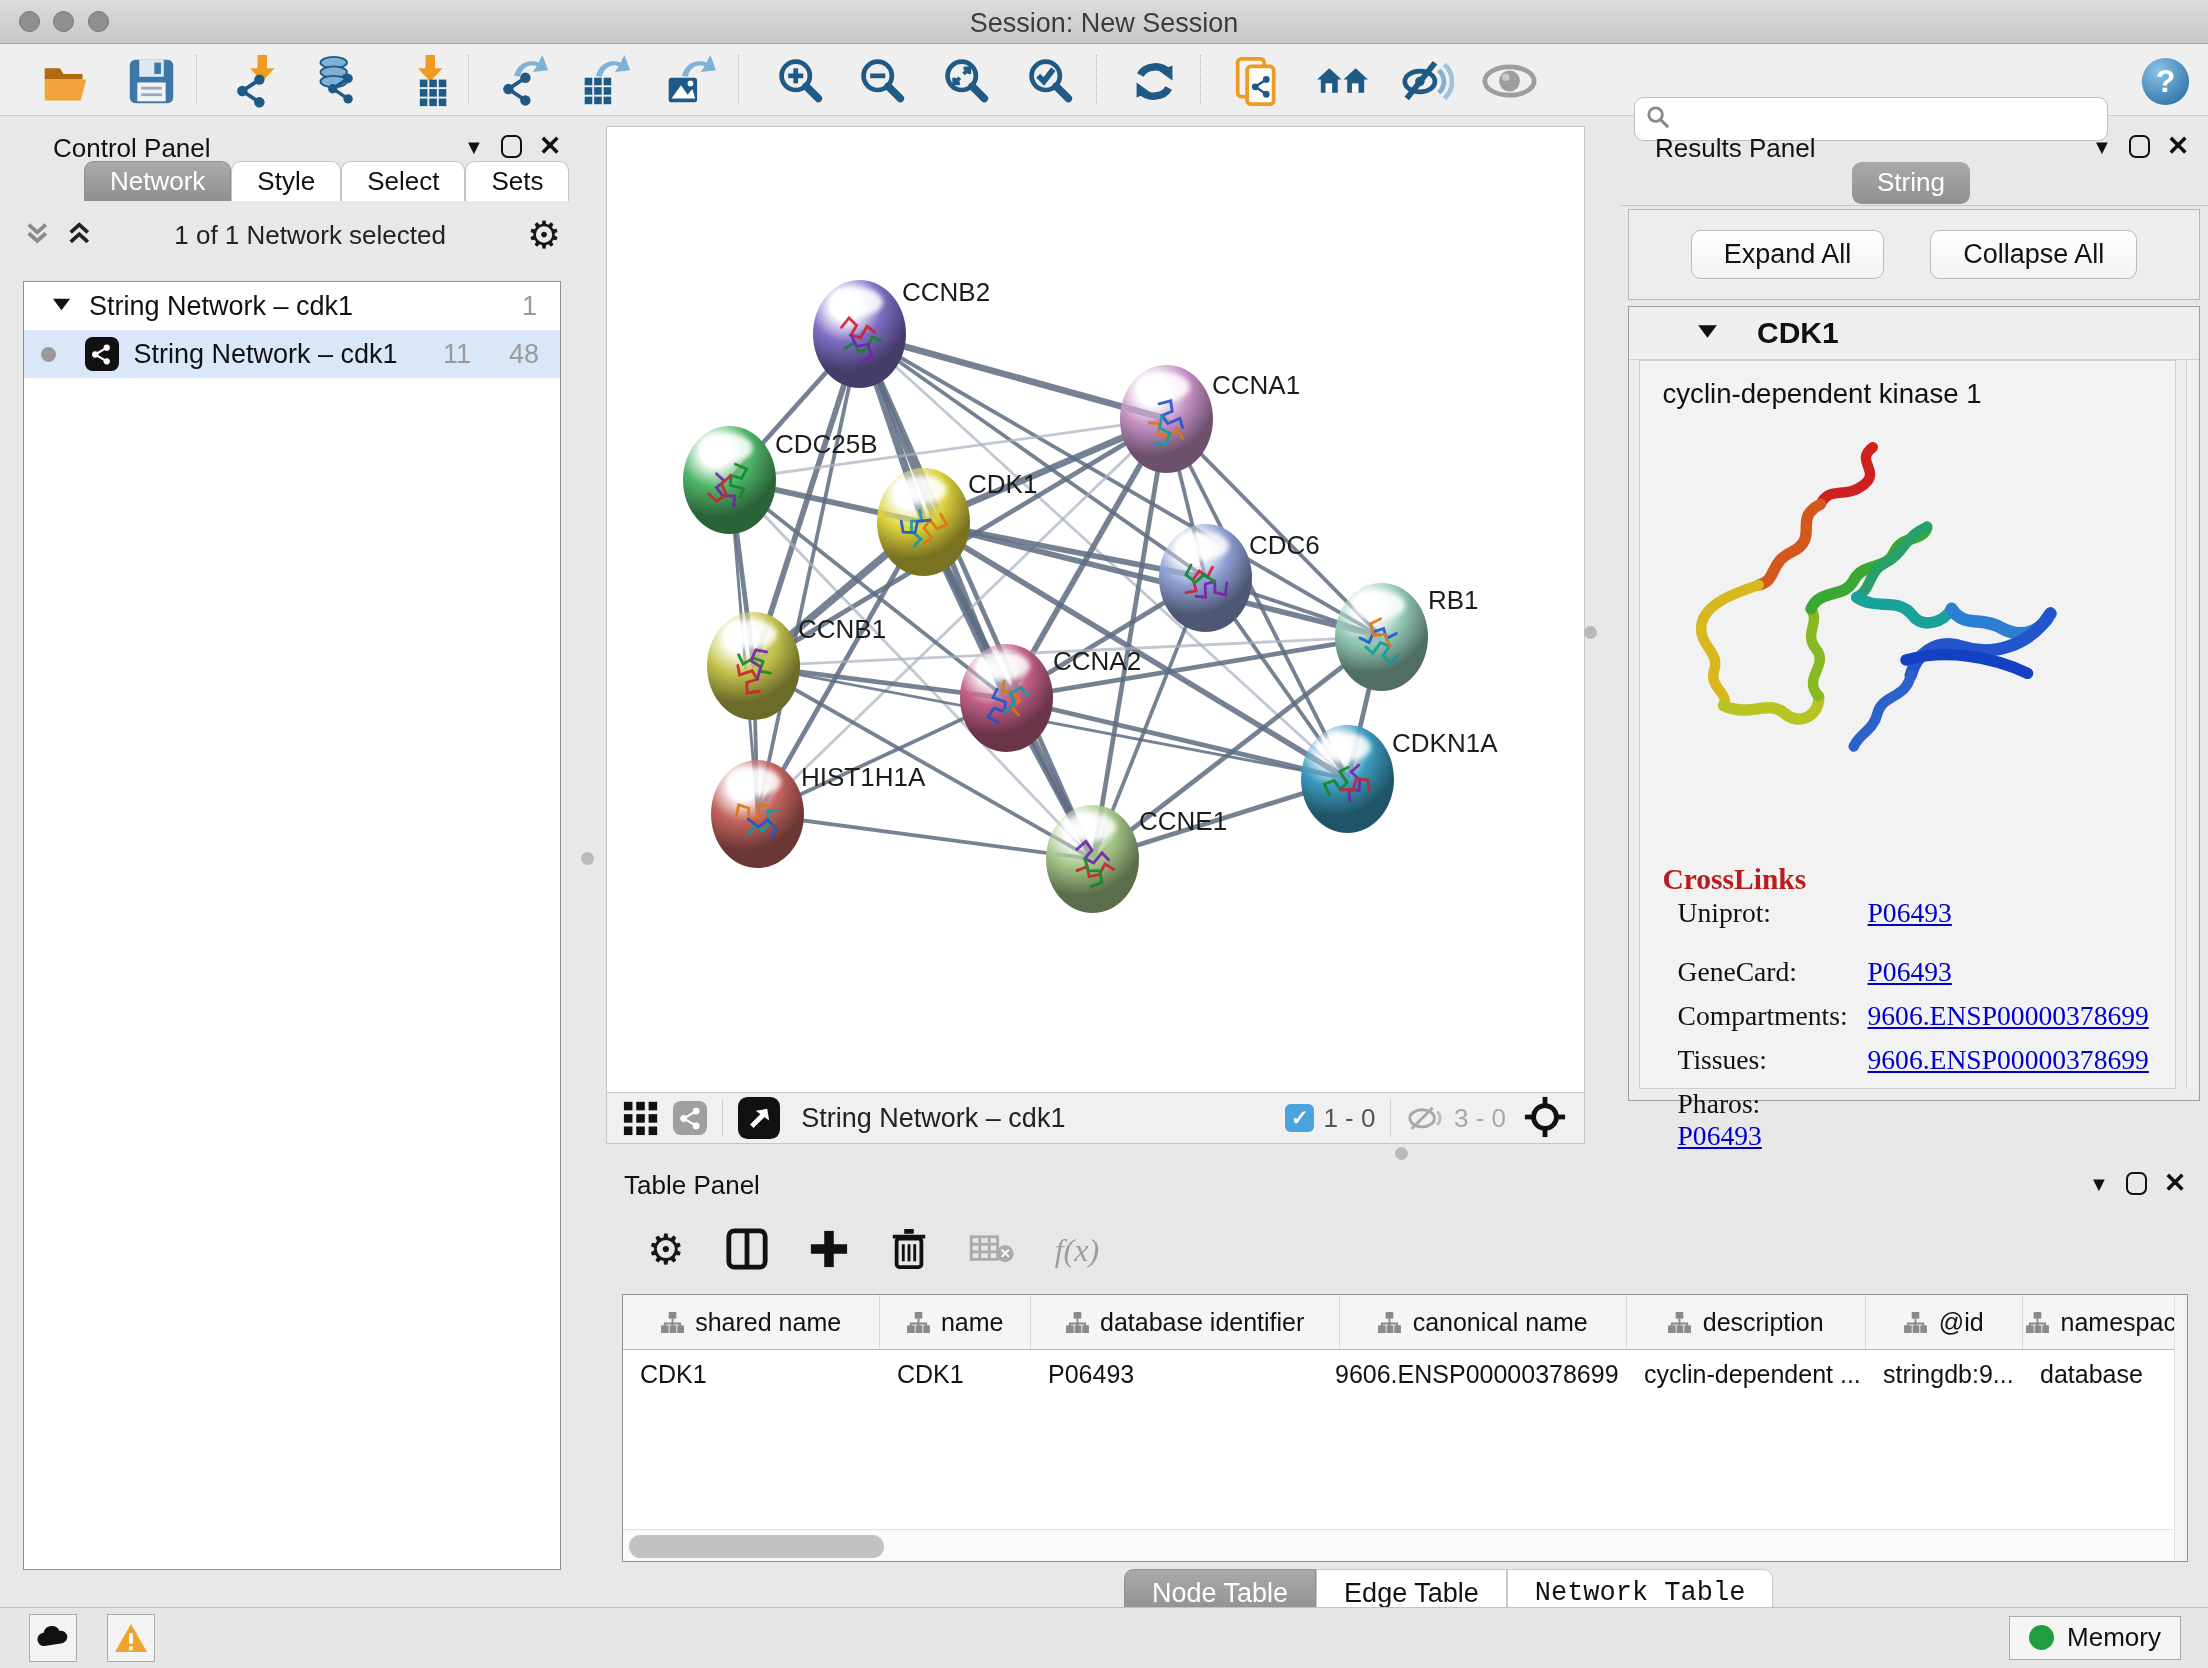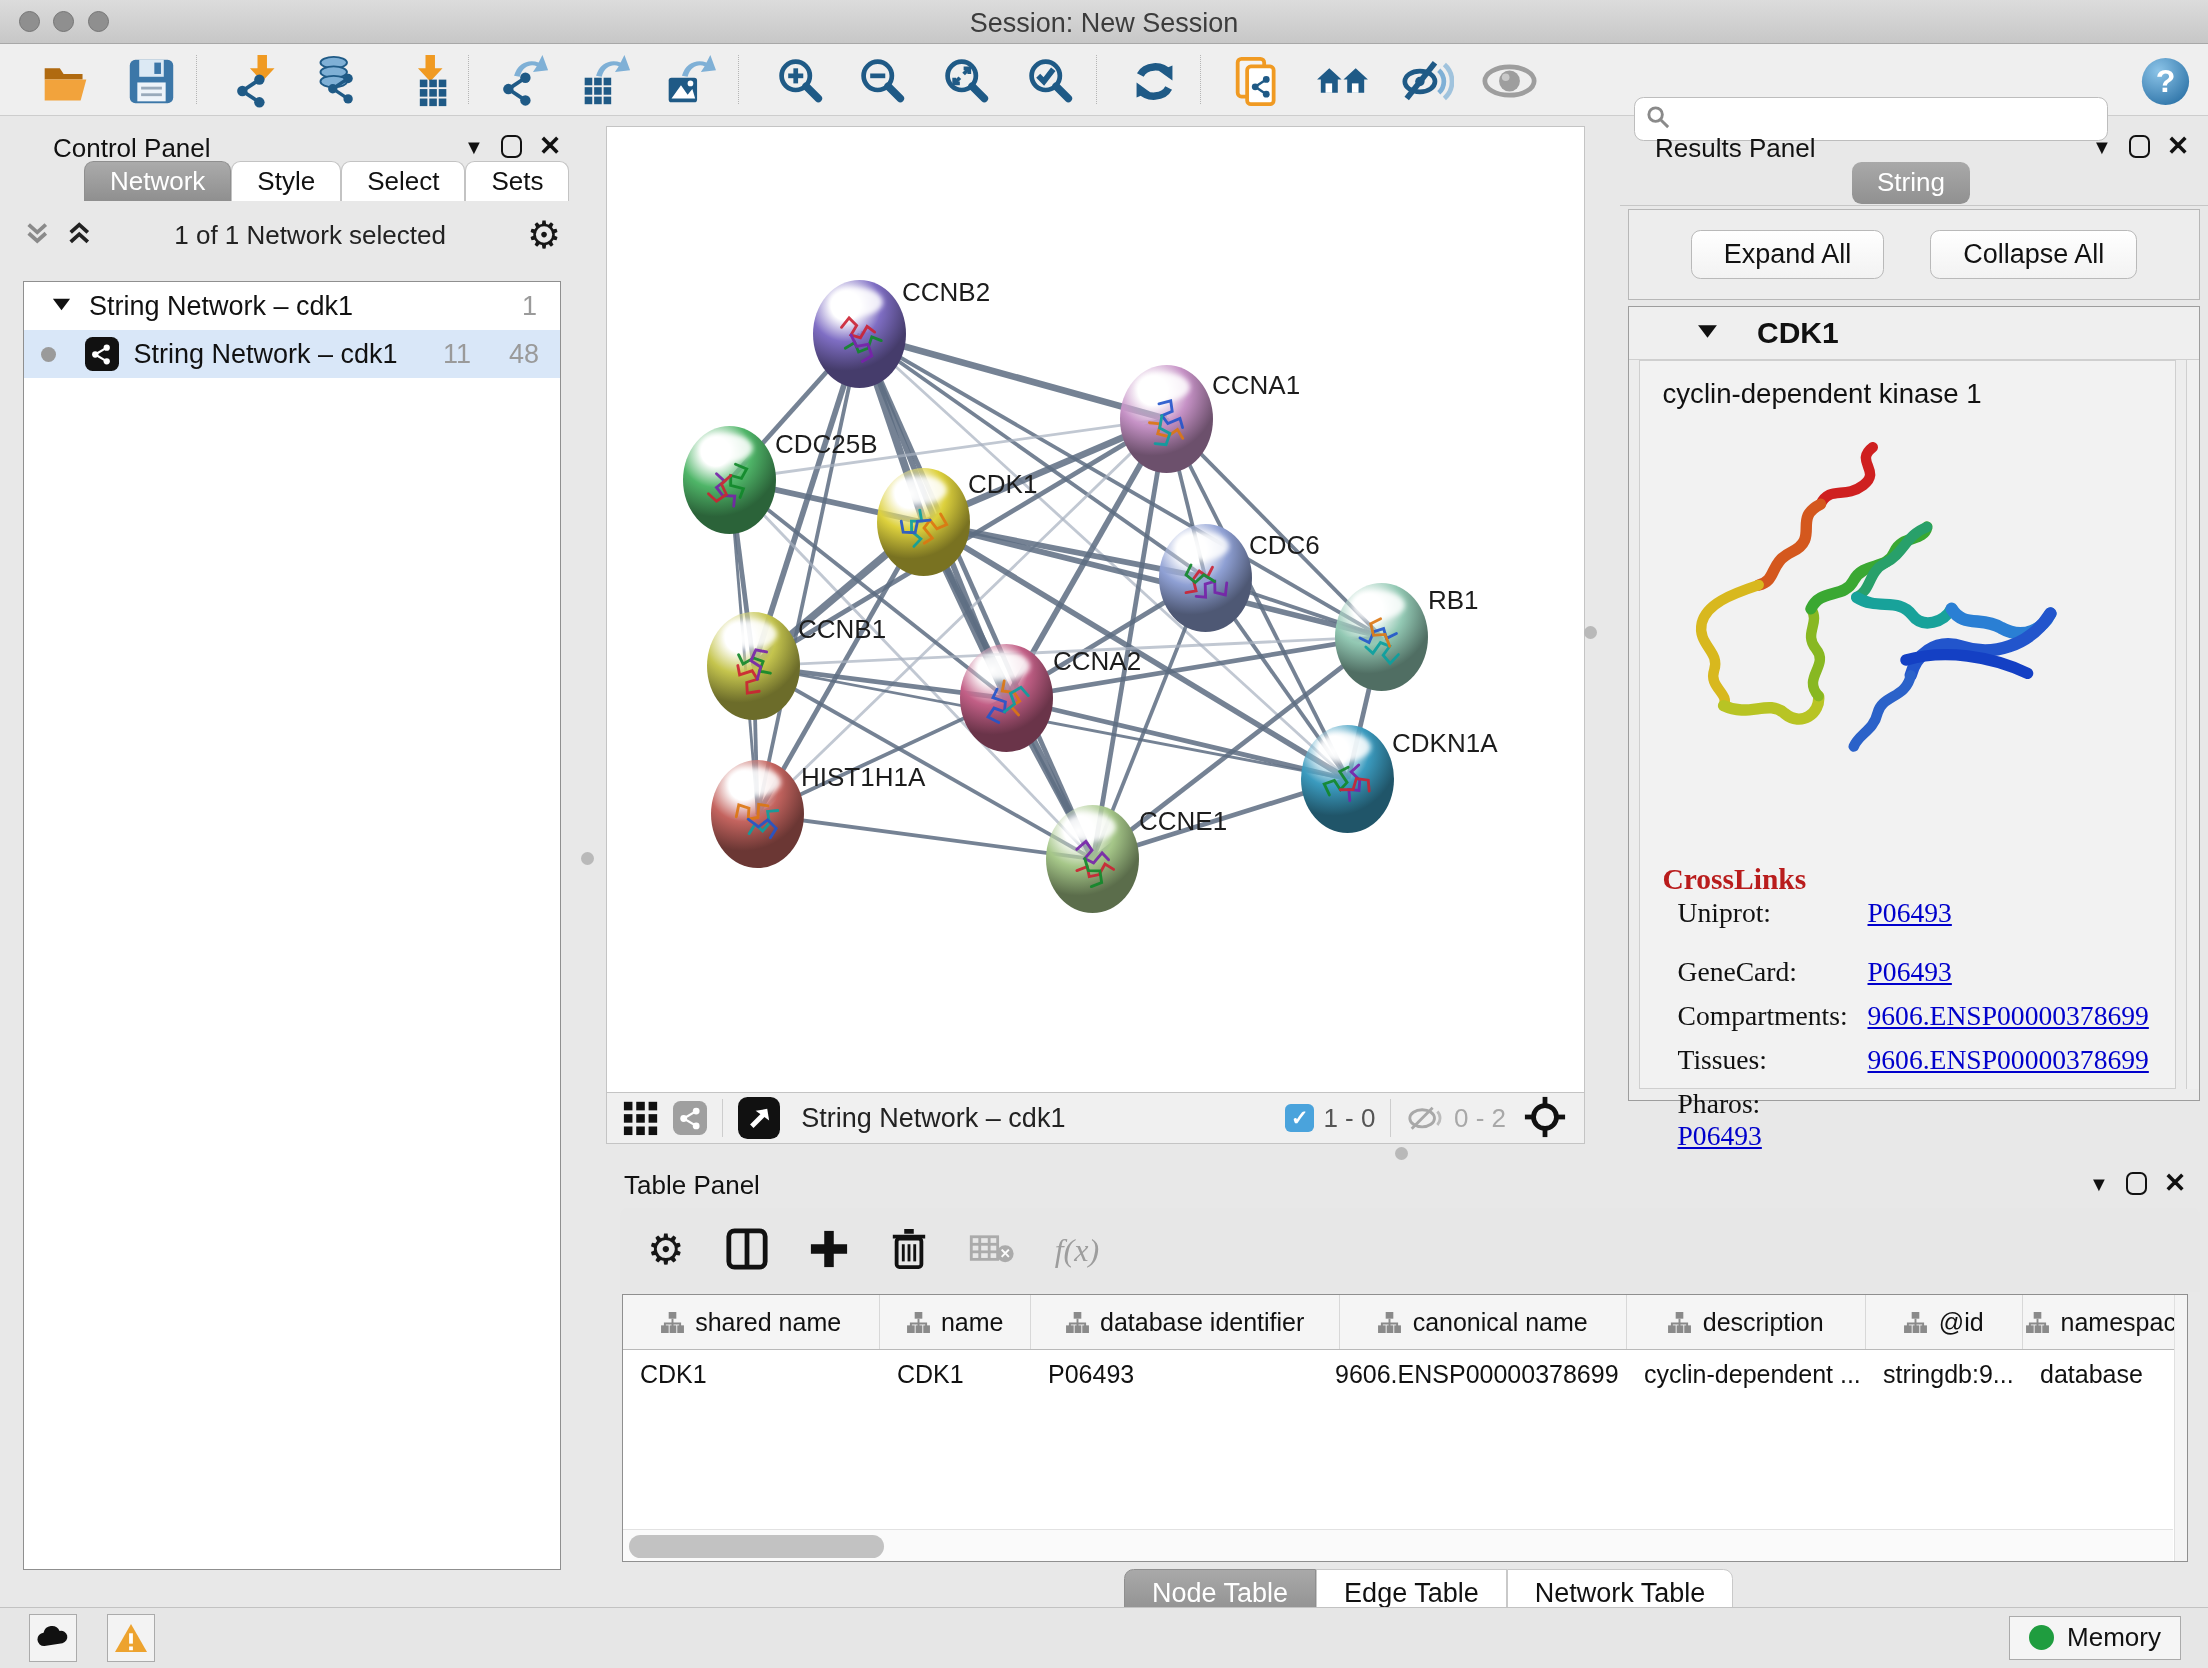--- a/index.html
+++ b/index.html
@@ -106,21 +106,21 @@
   .tbl-cell { font-size:25px; color:#111; padding-left:17px; display:flex; align-items:center;
     flex:none; overflow:hidden; white-space:nowrap; }
   .tbl-hscroll { position:absolute; left:0; bottom:0; width:1550px; height:32px; background:#fafafa;
     border-top:1px solid #e2e2e2; }
   .tbl-thumb { position:absolute; left:5.7px; top:4.8px; width:255px; height:23px; border-radius:11.4px; background:#c2c2c2; }
   .tbl-vscroll { position:absolute; right:0; top:0; width:13.3px; height:100%; background:#f4f4f4; border-left:1px solid #e0e0e0; }
   .tp-tabs { position:absolute; left:1124px; top:1569px; display:flex; }
   .tp-tab { height:48px; padding:0 27px; font-size:27px; display:flex; align-items:center; background:#fff;
     border:1px solid #c9c9c9; color:#111; }
   .tp-tab:first-child { border-radius:9.5px 0 0 9.5px; }
-  .tp-tab:last-child { border-radius:0 9.5px 9.5px 0; }
+  .tp-tab:last-child { border-radius:0 9.5px 9.5px 0;font-family:Liberation Mono, monospace; }
   .tp-tab.sel { background:linear-gradient(#a9a9a9,#8f8f8f); color:#fff; border-color:#8f8f8f; }
 
   
   .statusbar { position:absolute; left:0; top:1607px; width:2208px; height:61px; background:#e6e6e6;
     border-top:1px solid #c2c2c2; }
   .st-btn { position:absolute; top:5.7px; width:48px; height:48px; background:#f3f3f3; border:1.9px solid #ababab;
     display:flex; align-items:center; justify-content:center; }
   .mem-btn { position:absolute; right:27px; top:7.6px; height:44px; padding:0 19px; background:#f5f5f5;
     border:1.9px solid #ababab; display:flex; align-items:center; gap:13.3px; font-size:26px; color:#111; }
   .mem-dot { width:25px; height:25px; border-radius:50%; background:#1f9d3f; }
@@ -605,21 +605,21 @@
         <span class="chkbox">✓</span>
         <span>1 - 0</span>
       </span>
       <span class="vdiv"></span>
       <span class="cnt-grp" style="color:#a8a8a8">
         <svg width="38" height="28.5" viewBox="0 0 40 30">
             <ellipse cx="17" cy="15" rx="13" ry="9" fill="none" stroke="#a8a8a8" stroke-width="3"></ellipse>
             <line x1="6" y1="26" x2="28" y2="4" stroke="#a8a8a8" stroke-width="3"></line>
             <path d="M33,8 a10,10 0 0 1 0,14" fill="none" stroke="#bcbcbc" stroke-width="3"></path>
           </svg>
-        <span>0 - 2</span>
+        <span>3 - 0</span>
       </span>
       <span style="margin:0 17px">
         <svg width="44" height="44" viewBox="0 0 46 46">
             <circle cx="23" cy="23" r="12" fill="none" stroke="#111" stroke-width="5"></circle>
             <line x1="23" y1="2" x2="23" y2="13" stroke="#111" stroke-width="5"></line>
             <line x1="23" y1="33" x2="23" y2="44" stroke="#111" stroke-width="5"></line>
             <line x1="2" y1="23" x2="13" y2="23" stroke="#111" stroke-width="5"></line>
             <line x1="33" y1="23" x2="44" y2="23" stroke="#111" stroke-width="5"></line>
           </svg></span>
     </div>

